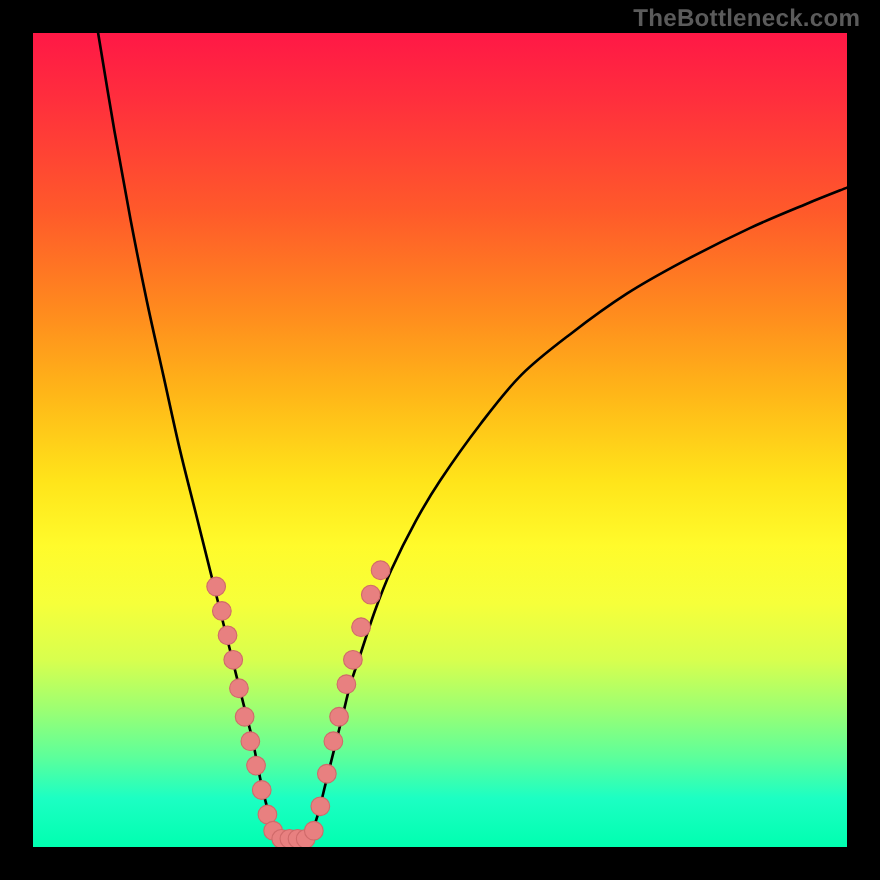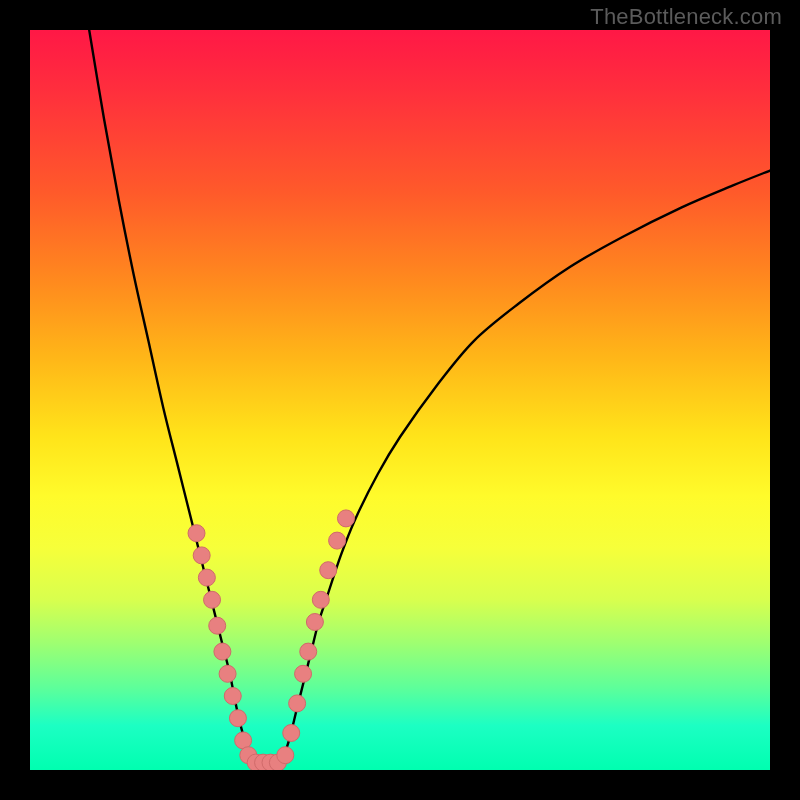--- a/index.html
+++ b/index.html
@@ -49,21 +49,21 @@
     position: absolute;
     inset: 0;
   }
   .watermark {
     position: absolute;
     top: 4px;
     right: 18px;
     color: #5b5b5b;
     font-size: 22px;
     letter-spacing: 0.2px;
-    font-weight: 400;
+    font-weight: 700;
     user-select: none;
   }
 </style>
 </head>
 <body>
 
 <div class="frame">
   <div class="plot-area">
     <div class="gradient-bg"></div>
     <svg class="chart-svg" viewBox="0 0 740 740" preserveAspectRatio="none">

